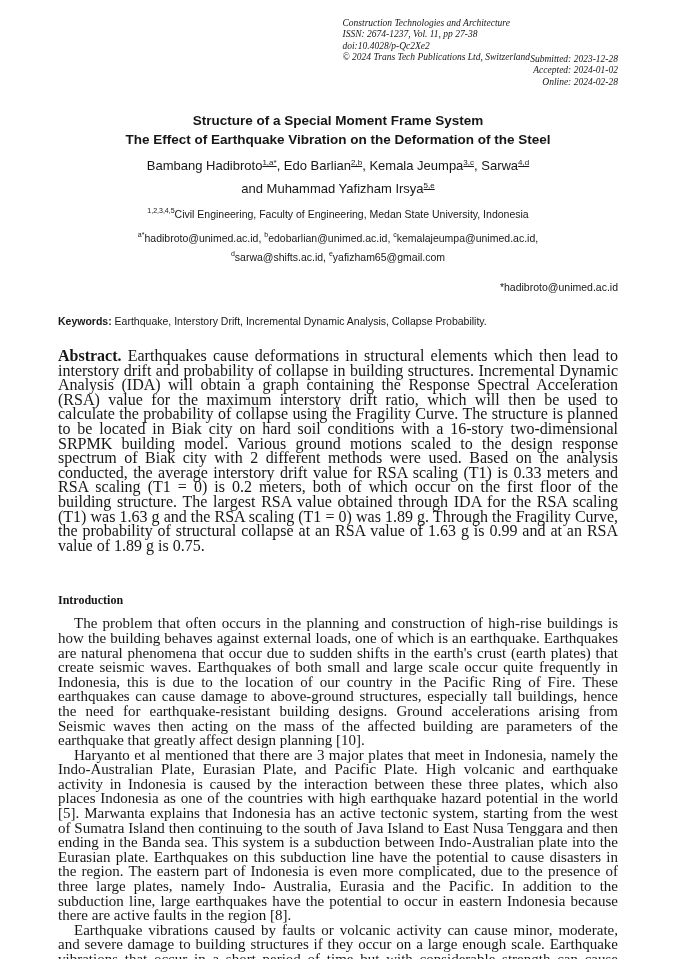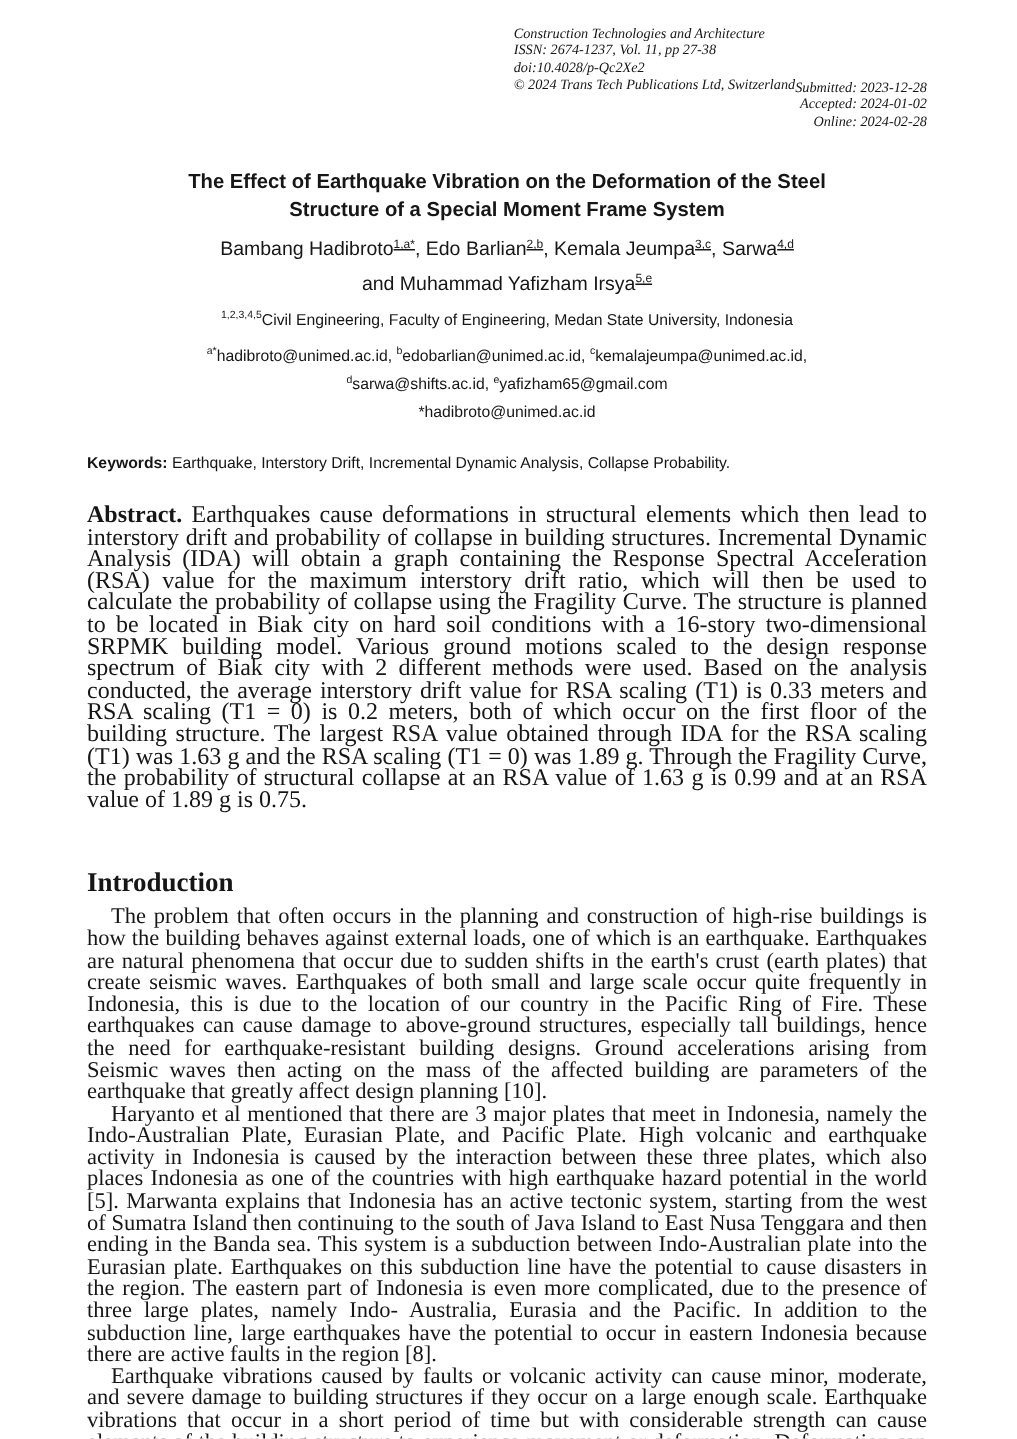--- a/index.html
+++ b/index.html
@@ -36,37 +36,37 @@
     font-family: "Liberation Sans", sans-serif;
     font-size: 10.5px; line-height: 15px; text-align: center;
   }
   .affiliation sup, .emails sup { font-size: 7px; }
   .emails {
     margin-top: 6px;
     font-family: "Liberation Sans", sans-serif;
     font-size: 10.5px; line-height: 15px; text-align: center;
   }
   .corresponding {
-    margin-top: 4px;
+    margin-top: 16px;
     font-family: "Liberation Sans", sans-serif;
-    font-size: 10.5px; line-height: 15px; text-align: center;
+    font-size: 10.5px; line-height: 15px; text-align: right;
   }
   .keywords {
     margin-top: 19px;
     font-family: "Liberation Sans", sans-serif;
     font-size: 10.5px; line-height: 15px;
   }
   .abstract {
     margin-top: 20px;
     font-size: 16px; line-height: 14.6px;
     text-align: justify;
   }
   .section-heading {
     margin-top: 40px;
-    font-size: 18px; line-height: 15px; font-weight: bold;
+    font-size: 12px; line-height: 15px; font-weight: bold;
   }
   .para {
     margin: 0;
     font-size: 15px; line-height: 14.6px;
     text-align: justify; text-indent: 16px;
   }
   .para.first { margin-top: 8px; }
   b.lead { font-weight: bold; }
 </style>
 </head>
@@ -82,22 +82,22 @@
       <div>© 2024 Trans Tech Publications Ltd, Switzerland</div>
     </div>
     <div class="hdr-right">
       <div>Submitted: 2023-12-28</div>
       <div>Accepted: 2024-01-02</div>
       <div>Online: 2024-02-28</div>
     </div>
   </div>
 
   <div class="title-block">
+    <div>Structure of a Special Moment Frame System</div>
     <div>The Effect of Earthquake Vibration on the Deformation of the Steel</div>
-    <div>Structure of a Special Moment Frame System</div>
   </div>
 
   <div class="authors">
     <div><span>Bambang Hadibroto</span><sup>1,a*</sup><span>, Edo Barlian</span><sup>2,b</sup><span>, Kemala Jeumpa</span><sup>3,c</sup><span>, Sarwa</span><sup>4,d</sup></div>
     <div><span>and Muhammad Yafizham Irsya</span><sup>5,e</sup></div>
   </div>
 
   <div class="affiliation"><sup>1,2,3,4,5</sup><span>Civil Engineering, Faculty of Engineering, Medan State University, Indonesia</span></div>
 
   <div class="emails">

